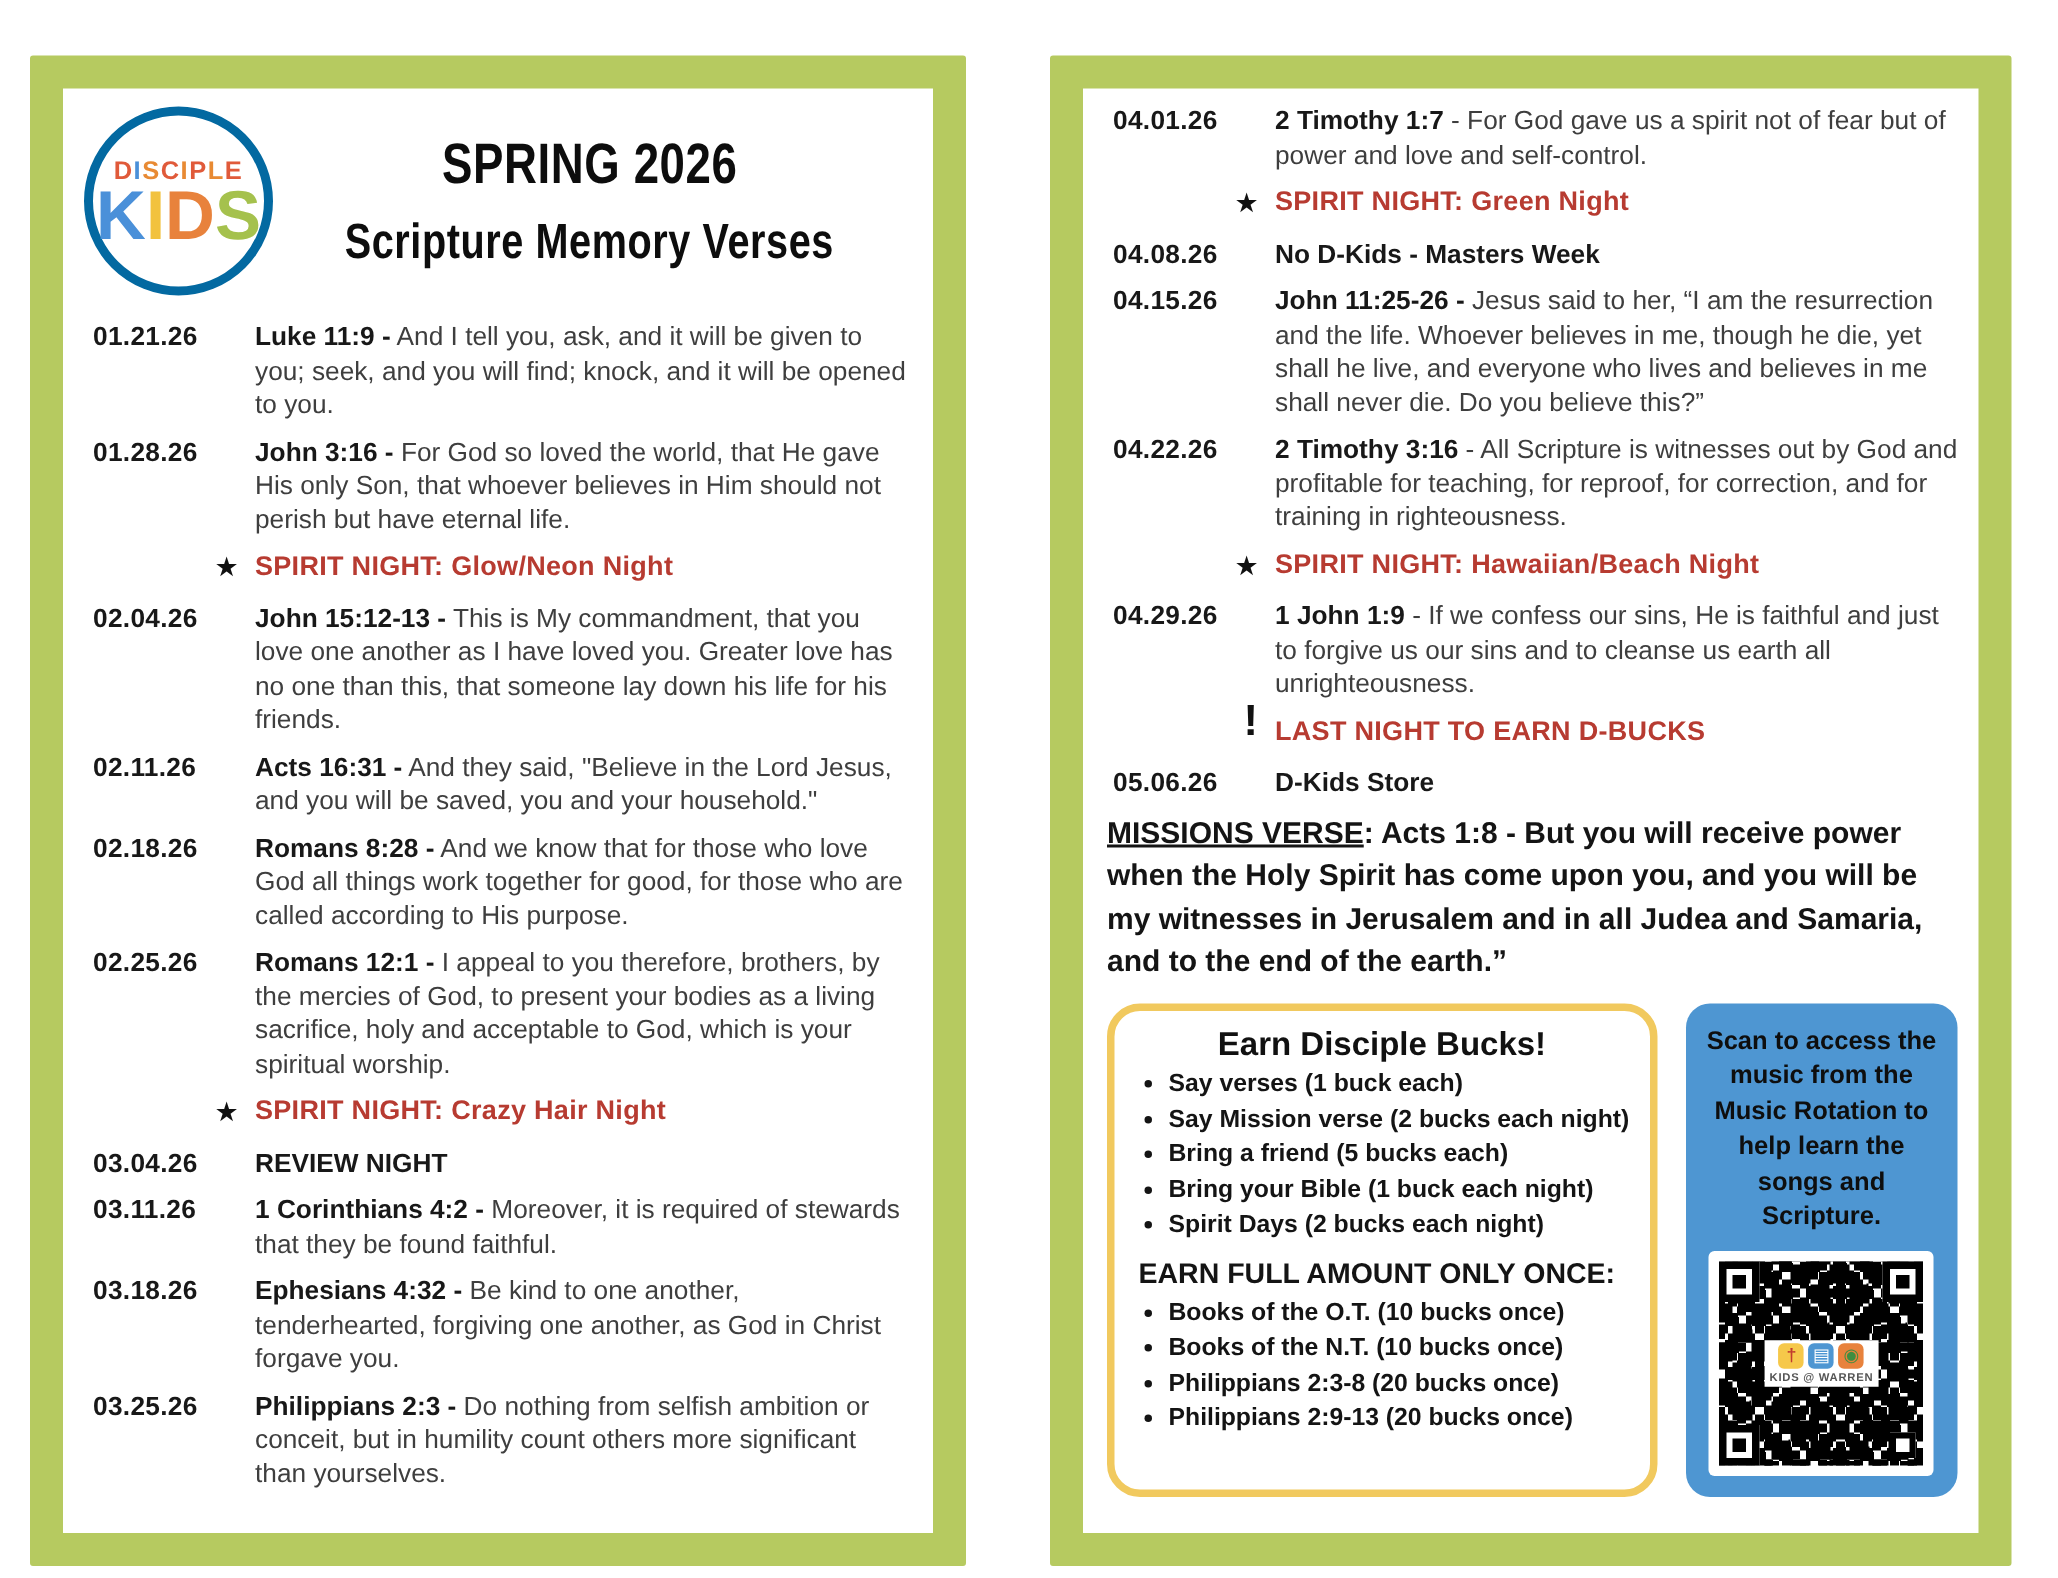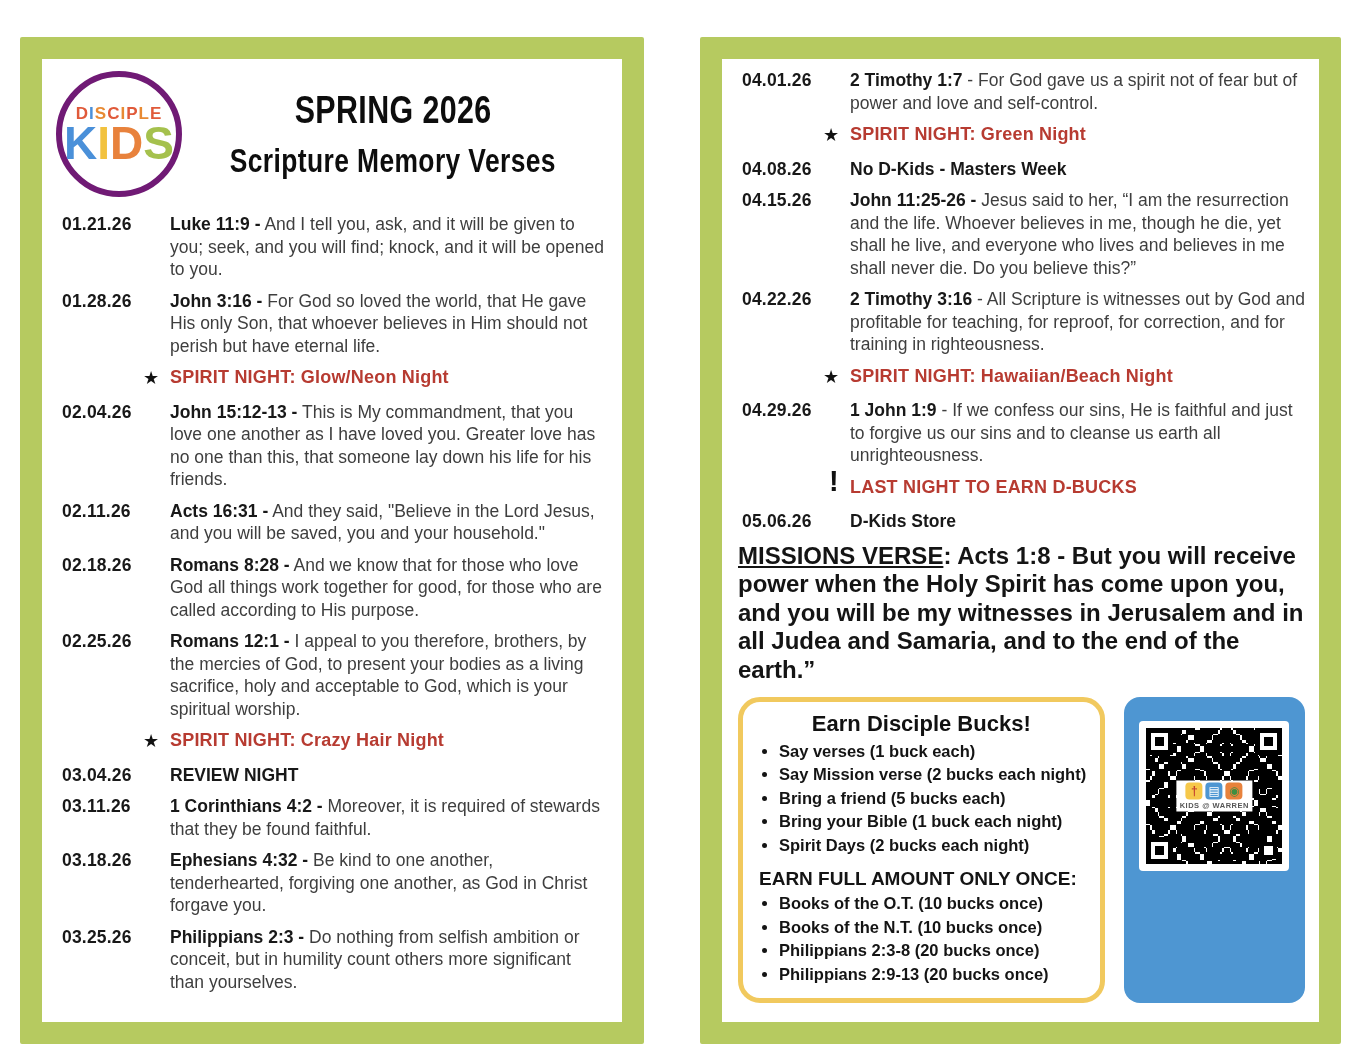--- a/index.html
+++ b/index.html
@@ -12,21 +12,21 @@
     position:absolute;top:37px;height:1007px;box-sizing:border-box;
     background:#ffffff;border:22px solid #b6ca60;border-radius:2px;overflow:hidden;
   }
   .panel.left{left:20px;width:624px;}
   .panel.right{left:700px;width:641px;}
   .inner{padding:10px 14px;height:100%;box-sizing:border-box;}
 
   
   .header{display:flex;align-items:center;margin:2px 0 16px;}
   .logo-circle{
-    flex:none;width:126px;height:126px;border-radius:50%;border:6px solid #701a75;
+    flex:none;width:126px;height:126px;border-radius:50%;border:6px solid #0369a1;
     background:#fff;display:flex;flex-direction:column;align-items:center;justify-content:center;
     box-sizing:border-box;
   }
   .logo-line1{font-size:17px;font-weight:900;letter-spacing:1px;line-height:1;}
   .logo-line2{font-size:46px;font-weight:900;letter-spacing:0;line-height:.85;margin-top:2px;}
   .title-block{flex:1;text-align:center;padding-right:4px;}
   .title1,.title2{display:inline-block;font-weight:900;color:#0d0d0d;transform:scaleX(.8);letter-spacing:.5px;}
   .title1{font-size:38px;}
   .title2{font-size:33px;margin-top:10px;}
 
@@ -40,21 +40,21 @@
   .entry .body{color:#3e3e3e;position:relative;}
   .entry .ref{font-weight:700;color:#181818;}
   .entry.spirit,.entry.alert{margin:4px 0 12px;}
   .marker{position:absolute;color:#111;}
   .marker.spirit{left:-27px;top:1px;font-size:18px;}
   .marker.alert{left:-21px;top:-6px;font-size:29px;font-weight:900;}
   .spirit-label{color:#b73b31;font-weight:700;font-size:18px;letter-spacing:.2px;}
 
   
   .missions{
-    margin:8px 0 0 2px;font-weight:700;font-size:24px;line-height:28.5px;color:#141414;
+    margin:8px 0 0 2px;font-weight:700;font-size:20px;line-height:28.5px;color:#141414;
   }
   .missions-label{text-decoration:underline;}
 
   
   .boxes{display:flex;gap:19px;margin-top:13px;margin-left:2px;}
   .bucks{
     width:376px;box-sizing:border-box;border:5px solid #f1c95e;border-radius:22px;
     padding:5px 12px 10px;background:#fff;
   }
   .bucks-title{text-align:center;font-weight:700;font-size:22px;color:#111;margin:4px 0 3px;}
@@ -220,20 +220,21 @@
         <div class="bucks-sub">EARN FULL AMOUNT ONLY ONCE:</div>
         <ul>
             <li>Books of the O.T. (10 bucks once)</li>
             <li>Books of the N.T. (10 bucks once)</li>
             <li>Philippians 2:3-8 (20 bucks once)</li>
             <li>Philippians 2:9-13 (20 bucks once)</li>
           </ul>
       </div>
 
       <div class="scan">
+        <div class="scan-text">Scan to access the music from the Music Rotation to help learn the songs and Scripture.</div>
         <div class="qr-wrap">
           <div class="qr-noise"></div>
           <div class="qr-finder tl"></div>
           <div class="qr-finder tr"></div>
           <div class="qr-finder bl"></div>
           <div class="qr-mini"></div>
           <div class="qr-center">
             <div class="qr-icons">
                 <span class="qr-icon" style="background: rgb(246, 200, 74); color: rgb(194, 59, 46);">†</span>
                 <span class="qr-icon" style="background: rgb(78, 150, 210); color: rgb(255, 255, 255);">▤</span>

